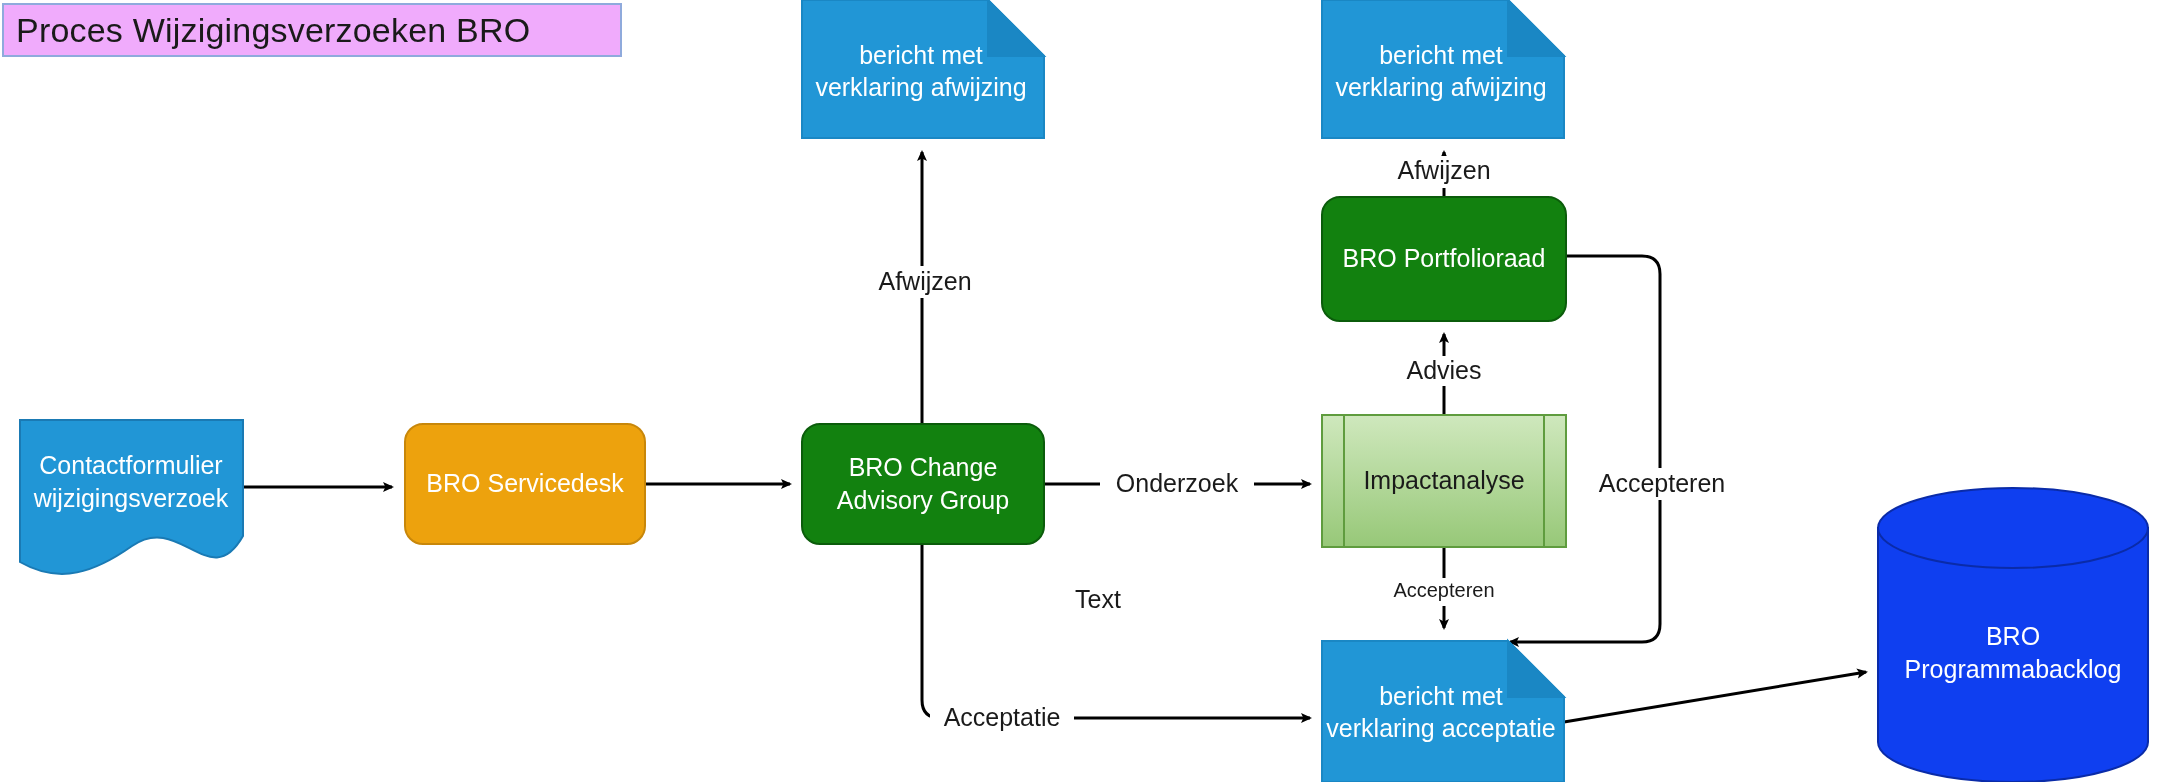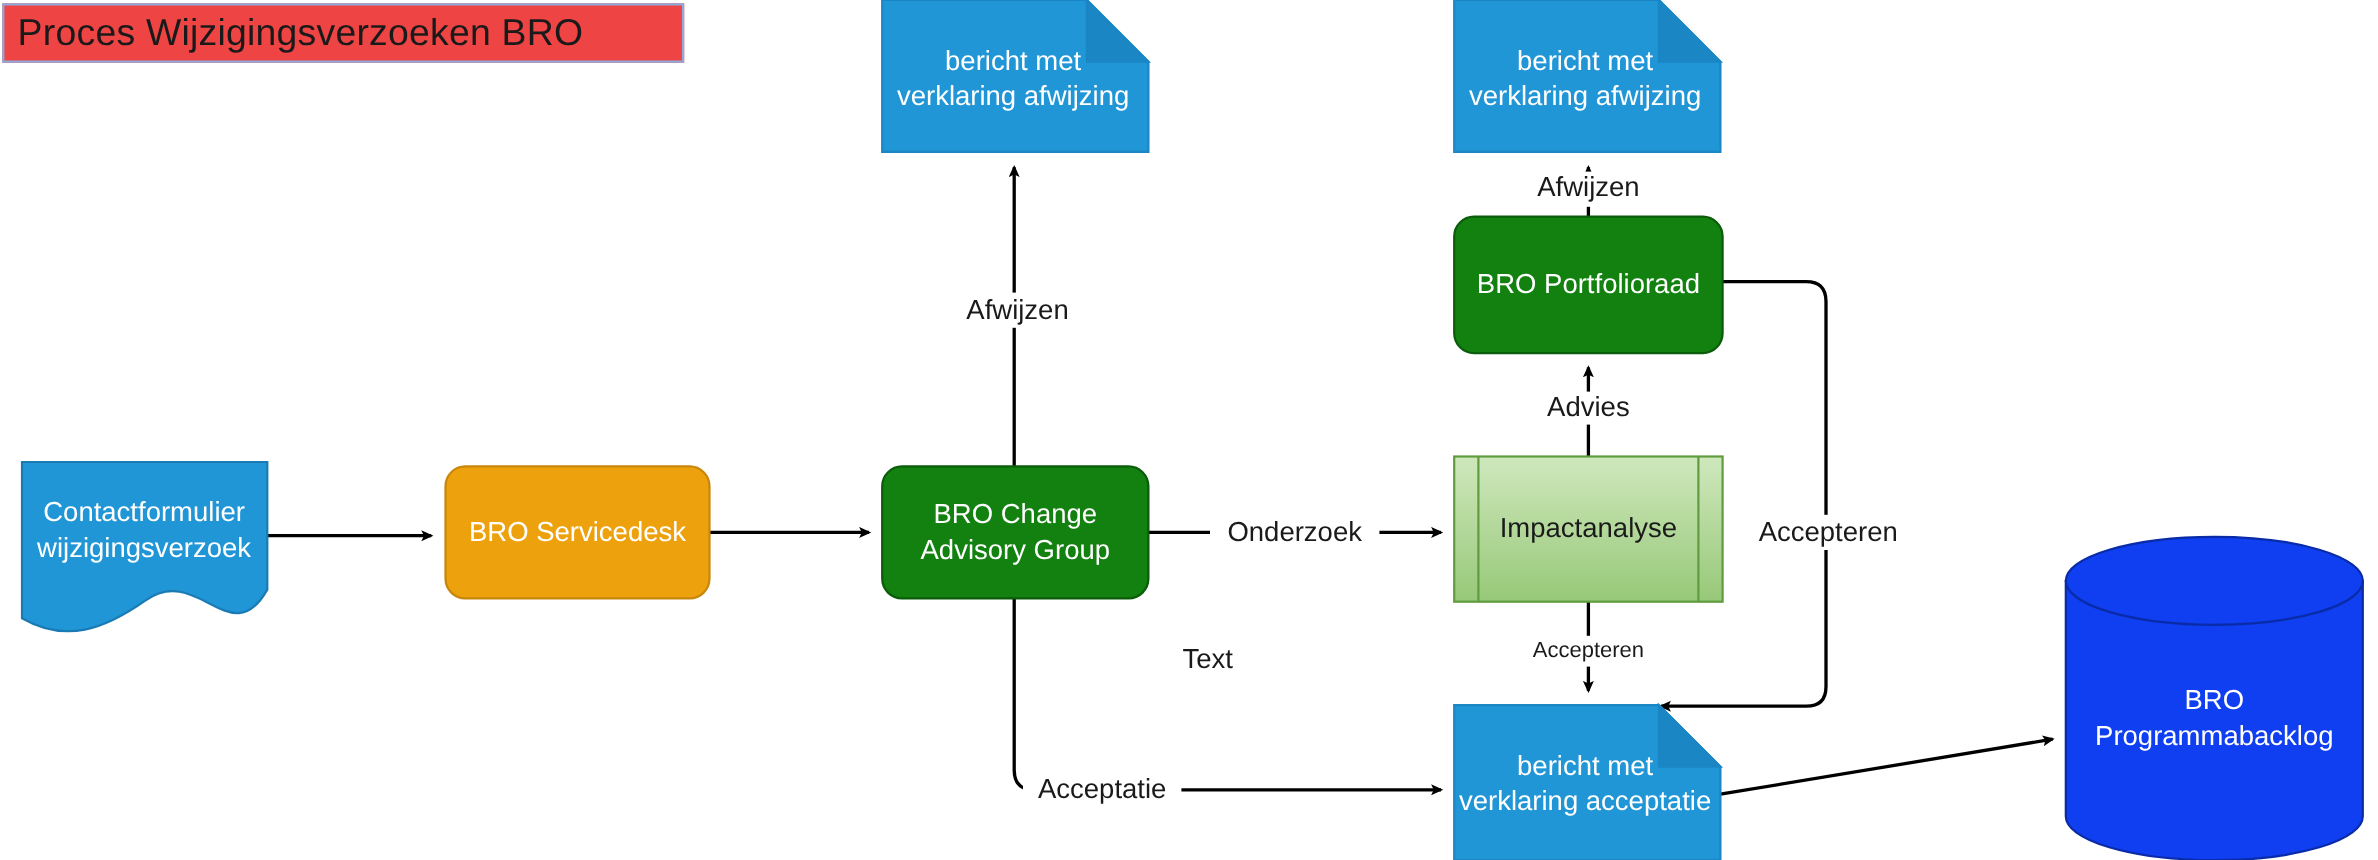--- a/index.html
+++ b/index.html
@@ -70,21 +70,21 @@
     stroke: none;
   }
   
   #title-box {
     position: absolute;
     left: 2px;
     top: 3px;
     width: 620px;
     height: 54px;
     box-sizing: border-box;
-    background: #ef4444;
+    background: #f0abfc;
     border: 2px solid #8faadc;
     display: flex;
     align-items: center;
     padding-left: 12px;
   }
   #title-text {
     font-family: "Liberation Sans", sans-serif;
     font-size: 34px;
     color: #1a1a1a;
     white-space: nowrap;

